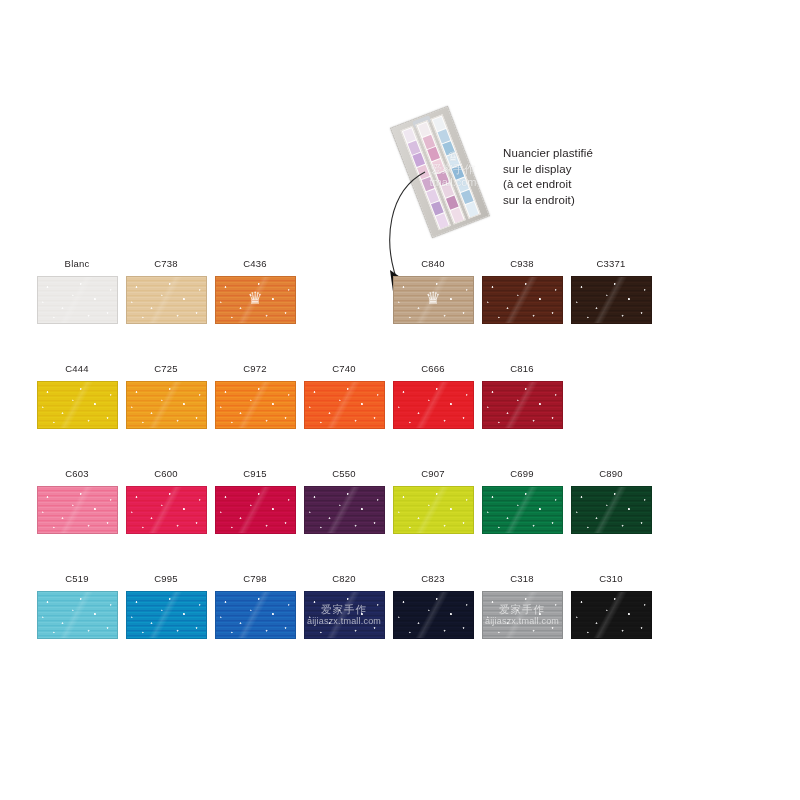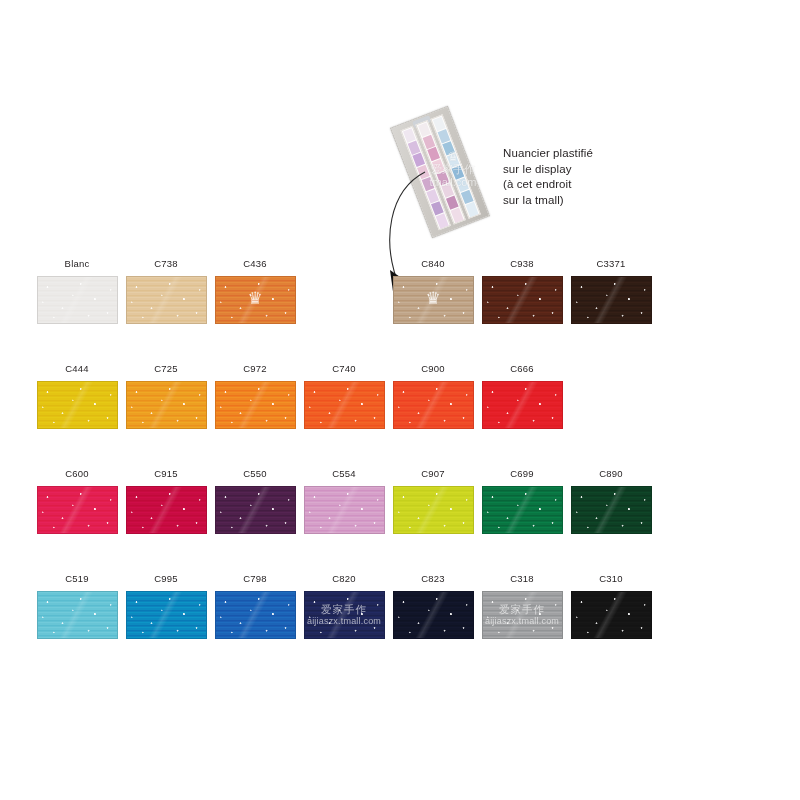--- a/index.html
+++ b/index.html
@@ -257,21 +257,21 @@
 
   <svg id="callout-arrow" viewBox="0 0 130 160">
     <path d="M 55 12 C 20 30, 10 80, 30 128" fill="none" stroke="#2b2b2b" stroke-width="1.1"></path>
     <polygon points="20,110 46,128 25,146" fill="#111111"></polygon>
   </svg>
 
   <div id="callout-text">
     <div>Nuancier plastifié</div>
     <div>sur le display</div>
     <div>(à cet endroit</div>
-    <div>sur la tmall)</div>
+    <div>sur la endroit)</div>
   </div>
 </div>
 
 <div id="palette-grid">
     <div class="palette-row">
       <div class="swatch-cell">
         <div class="swatch-label">Blanc</div>
         <div class="swatch-chip" style="background: rgb(235, 233, 231);">
           <div class="fiber"></div>
           <div class="diag"></div>
@@ -352,64 +352,64 @@
       </div>
       <div class="swatch-cell">
         <div class="swatch-label">C740</div>
         <div class="swatch-chip" style="background: rgb(241, 90, 34);">
           <div class="fiber"></div>
           <div class="diag"></div>
           <div class="sparkle"></div>
         </div>
       </div>
       <div class="swatch-cell">
-        <div class="swatch-label">C900</div>
-        <div class="swatch-chip" style="background: rgb(239, 71, 37);">
-          <div class="fiber"></div>
-          <div class="diag"></div>
-          <div class="sparkle"></div>
-        </div>
-      </div>
-      <div class="swatch-cell">
         <div class="swatch-label">C666</div>
         <div class="swatch-chip" style="background: rgb(228, 30, 38);">
           <div class="fiber"></div>
           <div class="diag"></div>
           <div class="sparkle"></div>
         </div>
       </div>
+      <div class="swatch-cell">
+        <div class="swatch-label">C816</div>
+        <div class="swatch-chip" style="background: rgb(156, 21, 38);">
+          <div class="fiber"></div>
+          <div class="diag"></div>
+          <div class="sparkle"></div>
+        </div>
+      </div>
     </div>
     <div class="palette-row">
       <div class="swatch-cell">
+        <div class="swatch-label">C603</div>
+        <div class="swatch-chip" style="background: rgb(240, 123, 155);">
+          <div class="fiber"></div>
+          <div class="diag"></div>
+          <div class="sparkle"></div>
+        </div>
+      </div>
+      <div class="swatch-cell">
         <div class="swatch-label">C600</div>
         <div class="swatch-chip" style="background: rgb(226, 30, 78);">
           <div class="fiber"></div>
           <div class="diag"></div>
           <div class="sparkle"></div>
         </div>
       </div>
       <div class="swatch-cell">
         <div class="swatch-label">C915</div>
         <div class="swatch-chip" style="background: rgb(198, 11, 63);">
           <div class="fiber"></div>
           <div class="diag"></div>
           <div class="sparkle"></div>
         </div>
       </div>
       <div class="swatch-cell">
         <div class="swatch-label">C550</div>
         <div class="swatch-chip" style="background: rgb(75, 31, 72);">
-          <div class="fiber"></div>
-          <div class="diag"></div>
-          <div class="sparkle"></div>
-        </div>
-      </div>
-      <div class="swatch-cell">
-        <div class="swatch-label">C554</div>
-        <div class="swatch-chip" style="background: rgb(212, 155, 199);">
           <div class="fiber"></div>
           <div class="diag"></div>
           <div class="sparkle"></div>
         </div>
       </div>
       <div class="swatch-cell">
         <div class="swatch-label">C907</div>
         <div class="swatch-chip" style="background: rgb(202, 212, 32);">
           <div class="fiber"></div>
           <div class="diag"></div>

